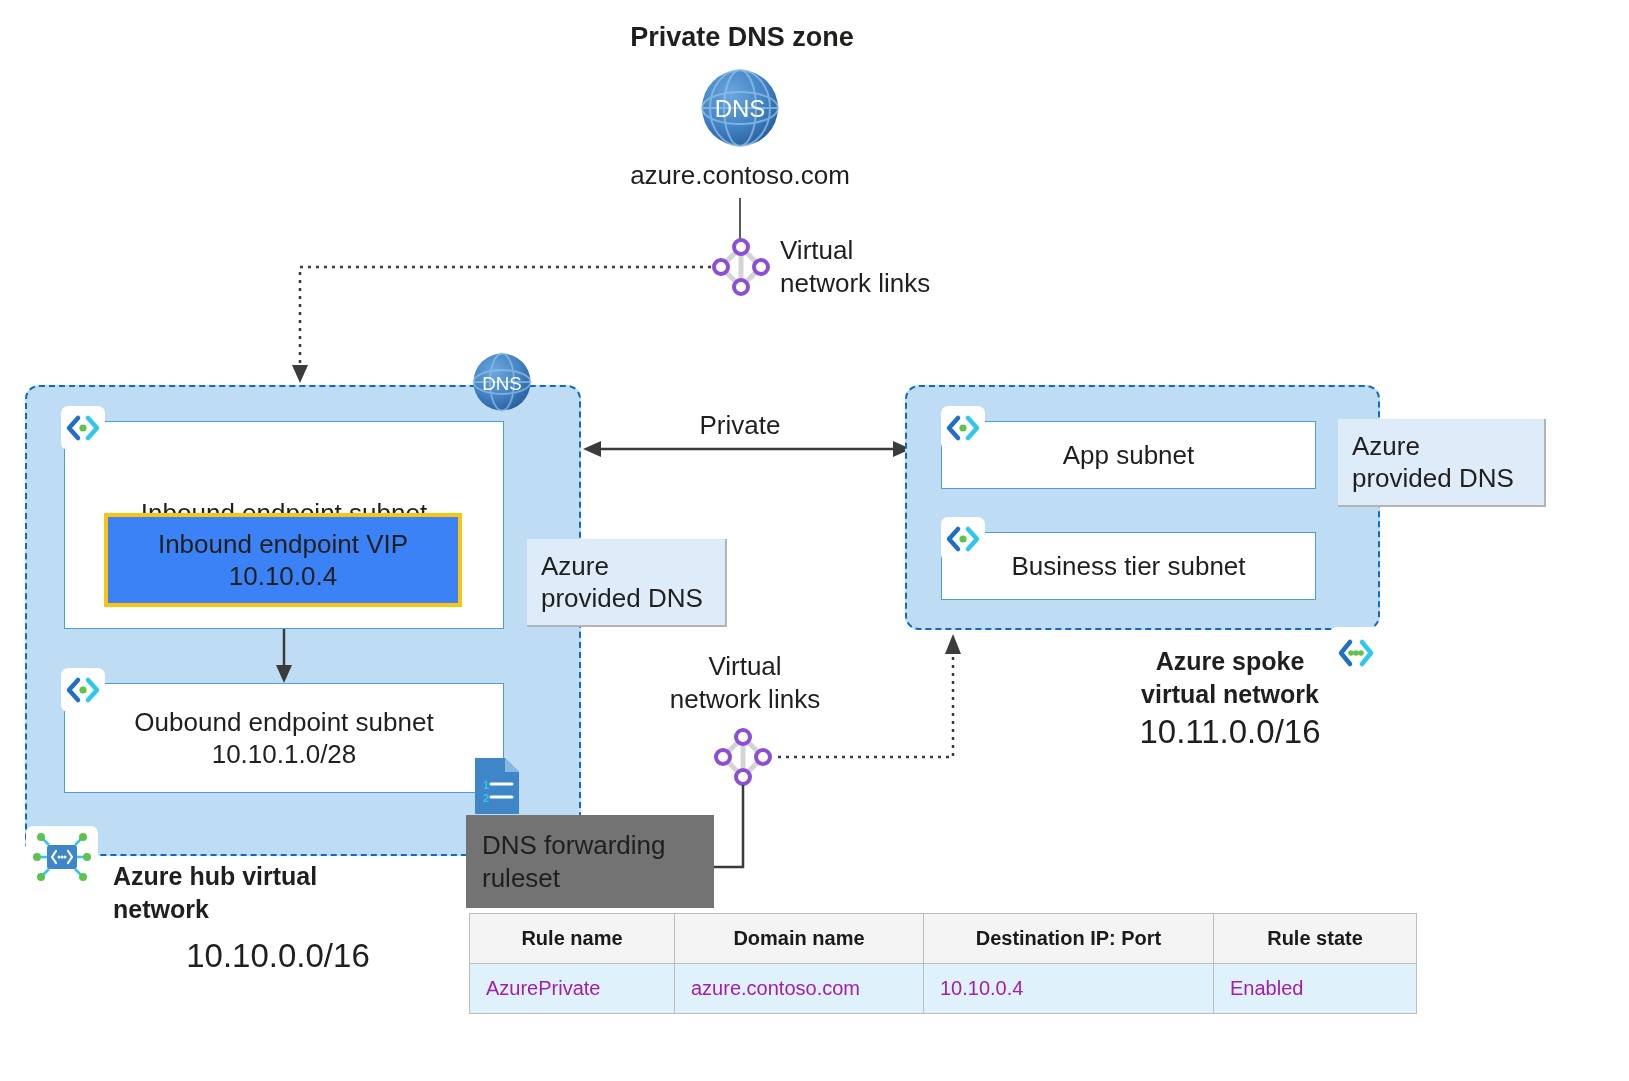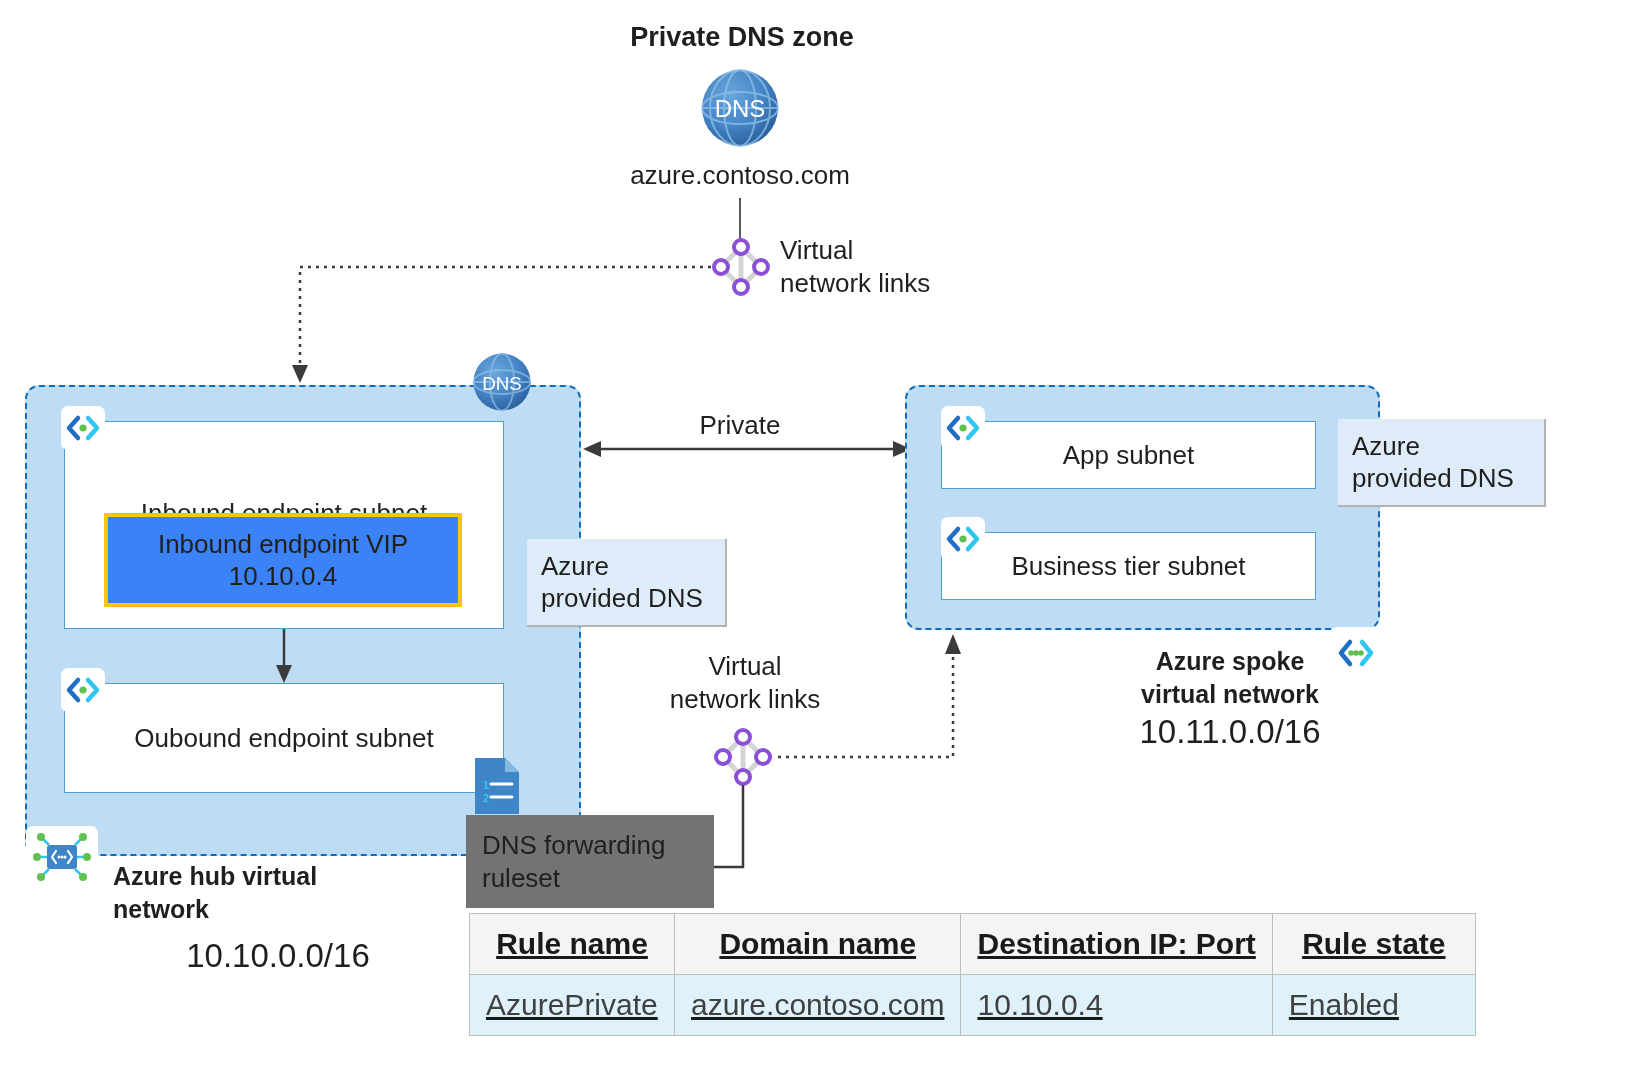--- a/index.html
+++ b/index.html
@@ -107,36 +107,35 @@
   }
   .callout-orange span {
     font-size: 26px;
     color: #201f1e;
     line-height: 1.25;
   }
 
   
   .rules-table {
     border-collapse: collapse;
-    font-size: 30px;
-    text-decoration: underline;
+    font-size: 20px;
   }
   .rules-table th {
     background: #f4f4f4;
     border: 1px solid #bdbdbd;
     font-weight: bold;
     color: #1a1a1a;
     padding: 13px 16px;
     white-space: nowrap;
     text-align: center;
   }
   .rules-table td {
     background: #dff1fb;
     border: 1px solid #bdbdbd;
-    color: #404040;
+    color: #a21caf;
     padding: 13px 16px;
     white-space: nowrap;
     text-align: left;
   }
 
   
   .icon-tile {
     background: #ffffff;
     border-radius: 7px;
     display: flex;
@@ -241,20 +240,21 @@
   </div>
 
   <svg class="abs" style="left:272px; top:629px;" width="24" height="56">
     <line x1="12" y1="0" x2="12" y2="38" stroke="#3b3b3b" stroke-width="2.5"></line>
     <polygon points="12,54 4,36 20,36" fill="#3b3b3b"></polygon>
   </svg>
 
   <div class="abs subnet" style="left:64px; top:683px; width:440px; height:110px;">
     <div class="subnet-text">
       <div>Oubound endpoint subnet</div>
+      <div>10.10.1.0/28</div>
     </div>
   </div>
 
   <div class="abs icon-tile" style="left:61px; top:668px; width:44px; height:44px;">
     <svg width="40" height="40" viewBox="0 0 40 40">
       <path d="M 15 10 L 6 20 L 15 30" stroke="#1f6fc4" stroke-width="4.5" fill="none" stroke-linecap="round" stroke-linejoin="round"></path>
       <path d="M 25 10 L 34 20 L 25 30" stroke="#2fc6ef" stroke-width="4.5" fill="none" stroke-linecap="round" stroke-linejoin="round"></path>
       <circle cx="20" cy="20" r="3.6" fill="#5fc14e"></circle>
     </svg>
   </div>

